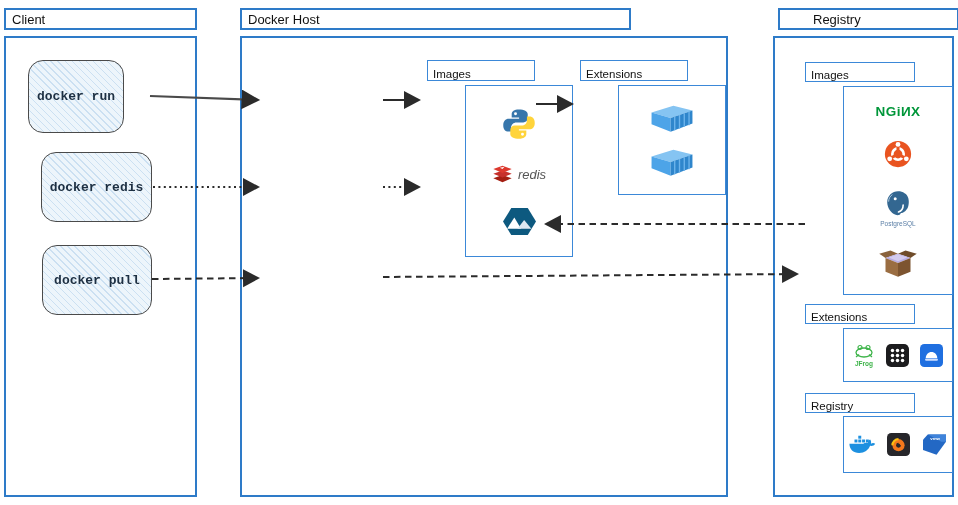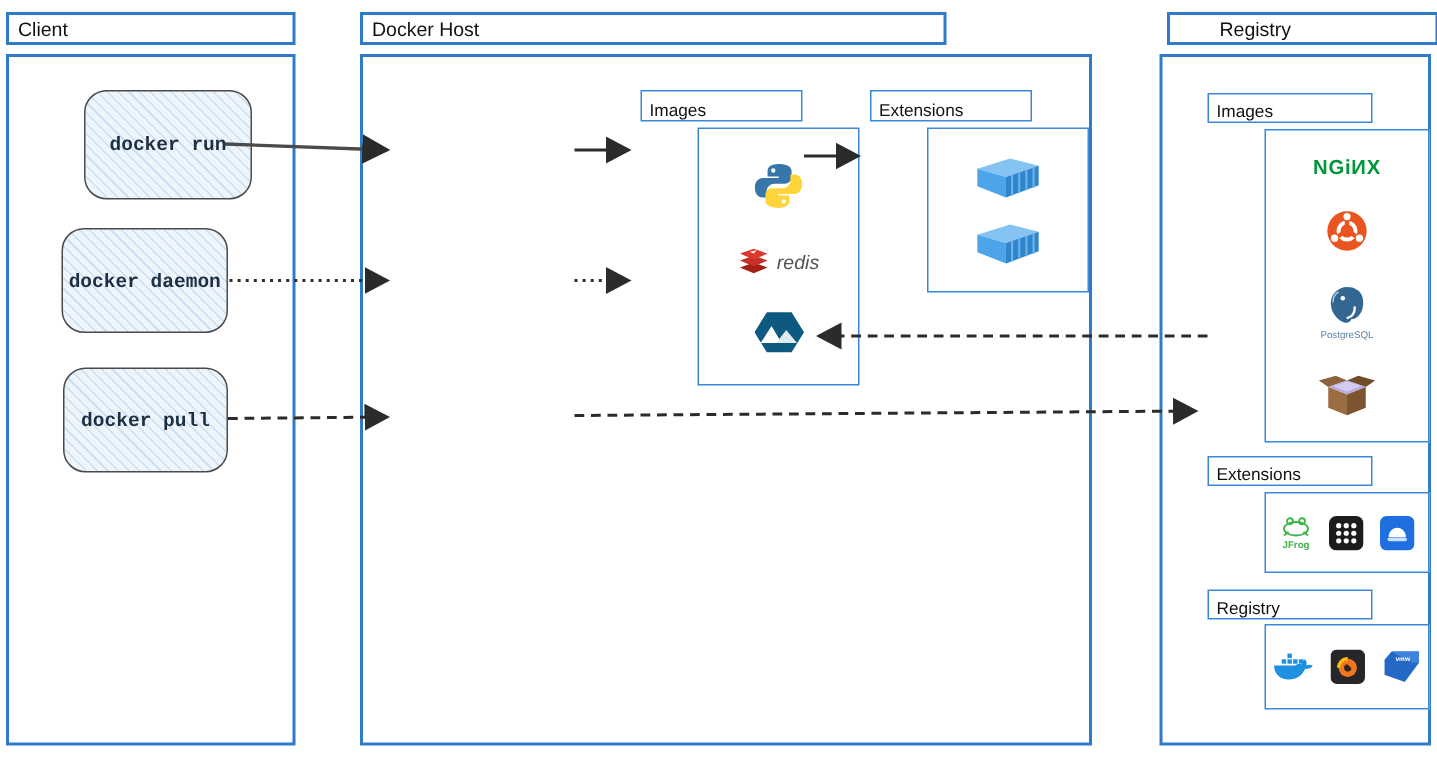--- a/index.html
+++ b/index.html
@@ -32,25 +32,25 @@
 </head>
 <body>
 
 <div class="stage">
 
   <div class="title-bar" style="left:4px;top:8px;width:193px;height:22px;">
     <span>Client</span>
   </div>
   <div class="outer-box" style="left:4px;top:36px;width:193px;height:461px;"></div>
 
-  <div class="sketch" style="left:56px;top:60px;width:112px;height:73px;">
+  <div class="sketch" style="left:28px;top:60px;width:96px;height:73px;">
     <span class="cmd">docker run</span>
   </div>
   <div class="sketch" style="left:41px;top:152px;width:111px;height:70px;">
-    <span class="cmd">docker daemon</span>
+    <span class="cmd">docker redis</span>
   </div>
   <div class="sketch" style="left:42px;top:245px;width:110px;height:70px;">
     <span class="cmd">docker pull</span>
   </div>
 
   <div class="title-bar" style="left:240px;top:8px;width:391px;height:22px;">
     <span>Docker Host</span>
   </div>
   <div class="outer-box" style="left:240px;top:36px;width:488px;height:461px;"></div>
 

